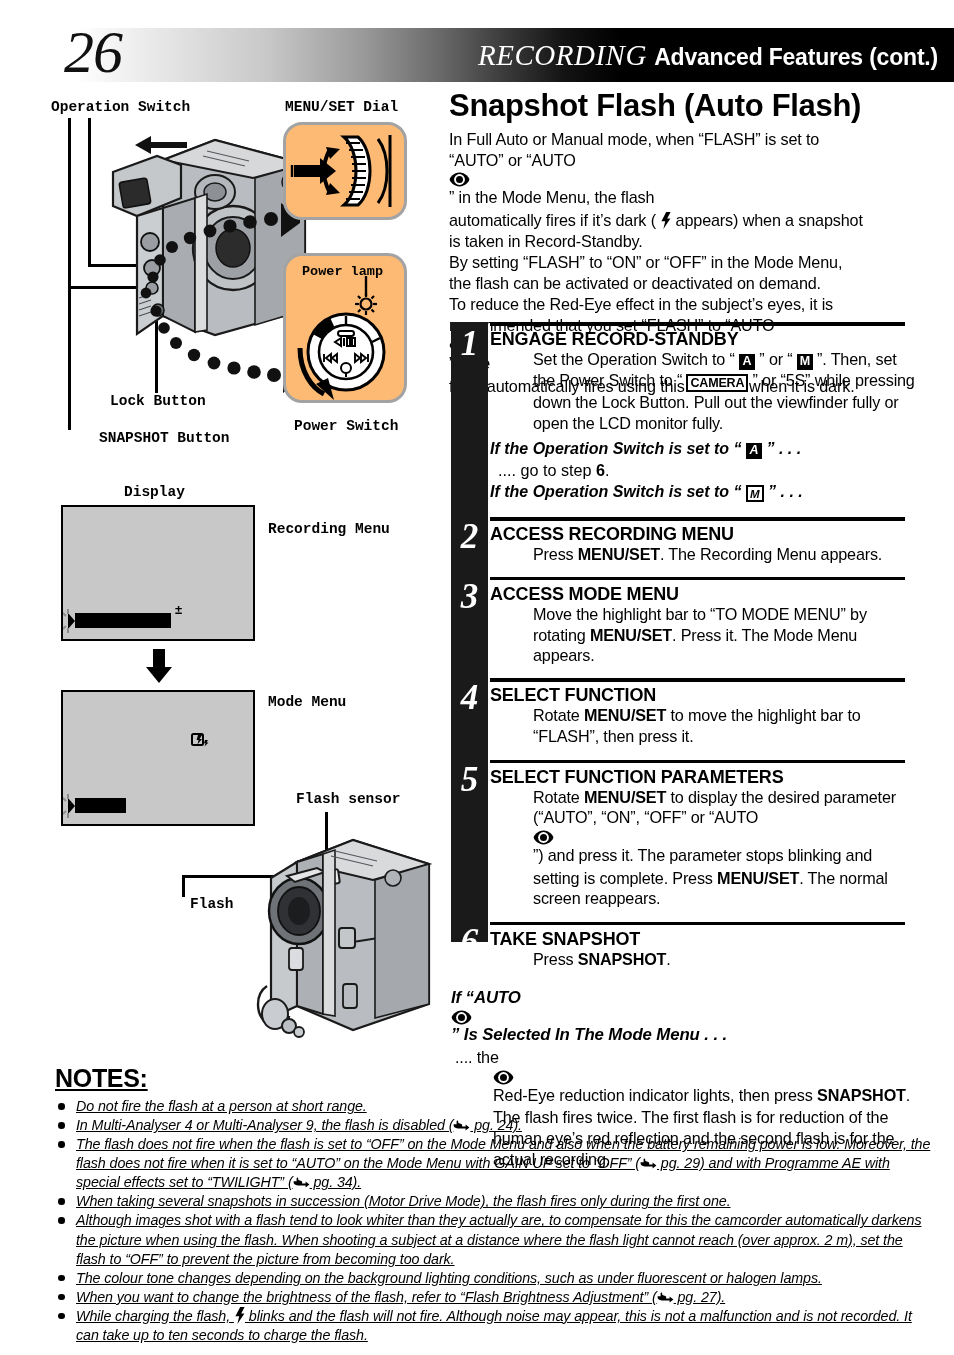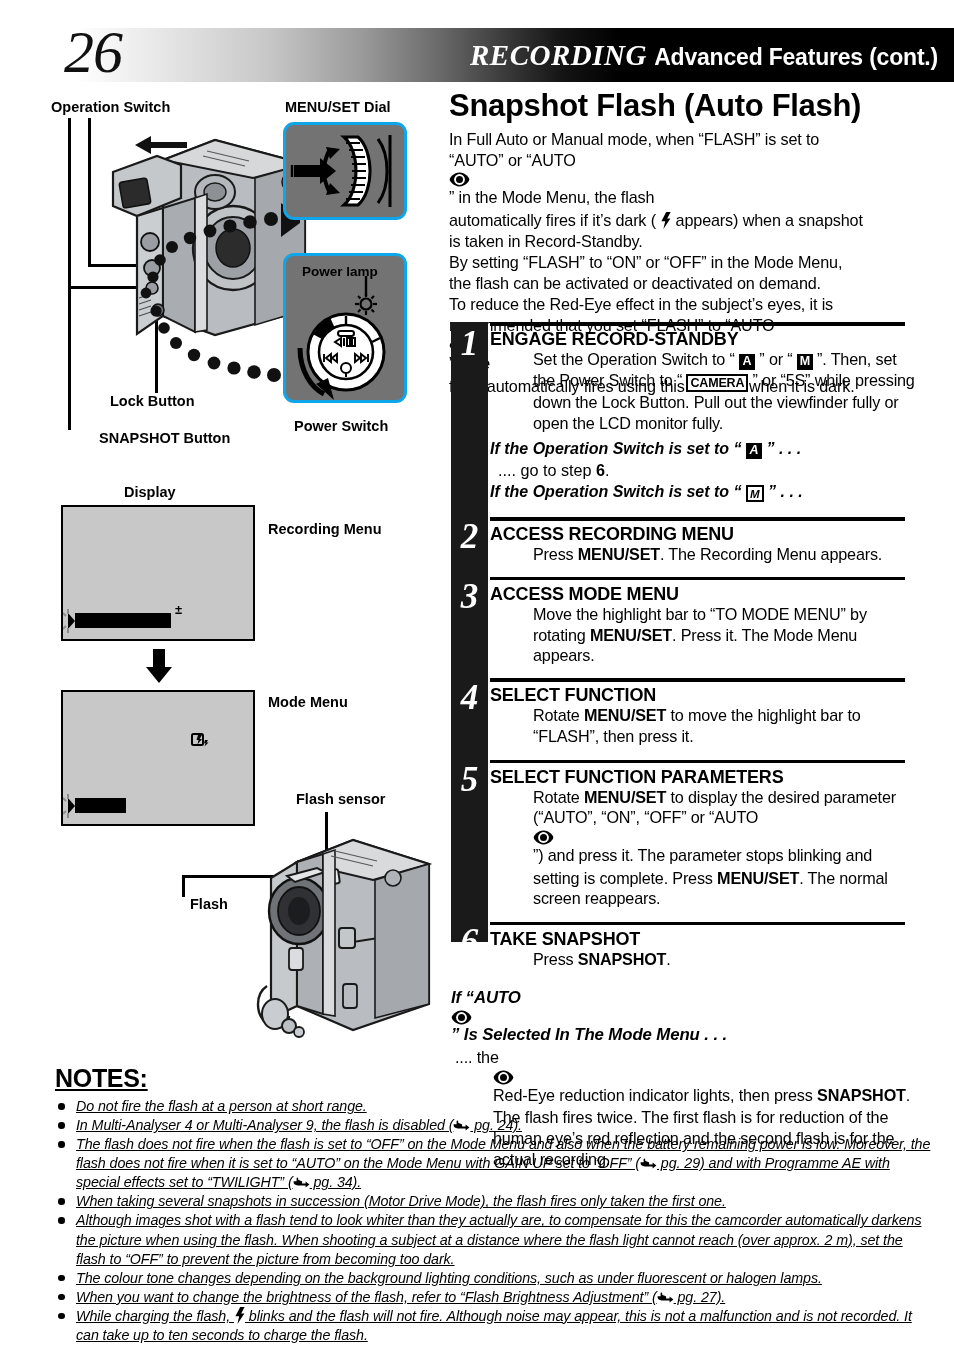--- a/index.html
+++ b/index.html
@@ -48,21 +48,21 @@
     right: 16px; top: 50%;
     transform: translateY(-50%);
     white-space: nowrap;
     color: #ffffff;
     font-size: 26px;
     line-height: 1;
   }
   .header-title .ht-main {
     font-family: "Liberation Serif", serif;
     font-style: italic;
-    font-weight: bold;
+    font-weight: normal;
     font-size: 29px;
     letter-spacing: 0.5px;
     margin-top: 15px;
   }
   .header-title .ht-sub {
     font-family: "Liberation Sans", sans-serif;
     font-weight: bold;
     font-size: 23px;
     letter-spacing: -0.2px;
   }
@@ -71,30 +71,30 @@
   .left-col {
     position: absolute;
     left: 0; top: 90px;
     width: 440px; height: 970px;
   }
   .lbl {
     position: absolute;
     font-weight: bold;
     font-size: 14.5px;
     white-space: nowrap;
-    font-family: Liberation Sans, sans-serif;
+    font-family: Liberation Mono, monospace;
   }
   .leader { position: absolute; background: #000; }
 
   
   .callout {
     position: absolute;
-    border: 3px solid #0ea5e9;
-    border-radius: 11px;
-    background: #737373;
+    border: 3px solid #a3a3a3;
+    border-radius: 19px;
+    background: #fdba74;
   }
 
   
   .lcd {
     position: absolute;
     background: #c8c8c8;
     border: 2px solid #000;
   }
   .hl-bar { position: absolute; background: #000; }
 
@@ -657,21 +657,21 @@
   <div id="notes-list">
       <div class="note">Do not fire the flash at a person at short range.</div>
       <div class="note">In Multi-Analyser 4 or Multi-Analyser 9, the flash is disabled (<span class="ic-hand"><svg width="17" height="12" viewBox="0 0 17 12">
             <path d="M0.6 5.2 L3.6 5.2 L3.6 2.4 C3.6 1.2 5.2 1.2 5.2 2.4 L5.2 4.6 C5.2 3.6 6.6 3.6 6.6 4.6 L6.6 5.1 C6.6 4.2 7.9 4.2 7.9 5.1 L7.9 5.6 C7.9 4.8 9.1 4.8 9.1 5.6 L9.1 7.6 L12.6 7.6 L12.6 5.4 L16.4 8.4 L12.6 11.4 L12.6 9.4 L4.6 9.4 C2.4 9.4 0.6 8.2 0.6 6.6 Z" fill="#000"></path>
           </svg></span> pg. 24).</div>
       <div class="note">The flash does not fire when the flash is set to “OFF” on the Mode Menu and also when the battery remaining power is low. Moreover, the flash does not fire when it is set to “AUTO” on the Mode Menu with GAIN UP set to “OFF” (<span class="ic-hand"><svg width="17" height="12" viewBox="0 0 17 12">
             <path d="M0.6 5.2 L3.6 5.2 L3.6 2.4 C3.6 1.2 5.2 1.2 5.2 2.4 L5.2 4.6 C5.2 3.6 6.6 3.6 6.6 4.6 L6.6 5.1 C6.6 4.2 7.9 4.2 7.9 5.1 L7.9 5.6 C7.9 4.8 9.1 4.8 9.1 5.6 L9.1 7.6 L12.6 7.6 L12.6 5.4 L16.4 8.4 L12.6 11.4 L12.6 9.4 L4.6 9.4 C2.4 9.4 0.6 8.2 0.6 6.6 Z" fill="#000"></path>
           </svg></span> pg. 29) and with Programme AE with special effects set to “TWILIGHT” (<span class="ic-hand"><svg width="17" height="12" viewBox="0 0 17 12">
             <path d="M0.6 5.2 L3.6 5.2 L3.6 2.4 C3.6 1.2 5.2 1.2 5.2 2.4 L5.2 4.6 C5.2 3.6 6.6 3.6 6.6 4.6 L6.6 5.1 C6.6 4.2 7.9 4.2 7.9 5.1 L7.9 5.6 C7.9 4.8 9.1 4.8 9.1 5.6 L9.1 7.6 L12.6 7.6 L12.6 5.4 L16.4 8.4 L12.6 11.4 L12.6 9.4 L4.6 9.4 C2.4 9.4 0.6 8.2 0.6 6.6 Z" fill="#000"></path>
           </svg></span> pg. 34).</div>
-      <div class="note">When taking several snapshots in succession (Motor Drive Mode), the flash fires only taken the first one.</div>
+      <div class="note">When taking several snapshots in succession (Motor Drive Mode), the flash fires only during the first one.</div>
       <div class="note">Although images shot with a flash tend to look whiter than they actually are, to compensate for this the camcorder automatically darkens the picture when using the flash. When shooting a subject at a distance where the flash light cannot reach (over approx. 2 m), set the flash to “OFF” to prevent the picture from becoming too dark.</div>
       <div class="note">The colour tone changes depending on the background lighting conditions, such as under fluorescent or halogen lamps.</div>
       <div class="note">When you want to change the brightness of the flash, refer to “Flash Brightness Adjustment” (<span class="ic-hand"><svg width="17" height="12" viewBox="0 0 17 12">
             <path d="M0.6 5.2 L3.6 5.2 L3.6 2.4 C3.6 1.2 5.2 1.2 5.2 2.4 L5.2 4.6 C5.2 3.6 6.6 3.6 6.6 4.6 L6.6 5.1 C6.6 4.2 7.9 4.2 7.9 5.1 L7.9 5.6 C7.9 4.8 9.1 4.8 9.1 5.6 L9.1 7.6 L12.6 7.6 L12.6 5.4 L16.4 8.4 L12.6 11.4 L12.6 9.4 L4.6 9.4 C2.4 9.4 0.6 8.2 0.6 6.6 Z" fill="#000"></path>
           </svg></span> pg. 27).</div>
       <div class="note">While charging the flash, <span class="ic-bolt"><svg width="11" height="17" viewBox="0 0 11 17">
             <path d="M6.2 0 L10.6 0 L7.2 6.4 L10.4 6.4 L3.4 17 L5.2 9.2 L1.4 9.2 Z" fill="#000"></path>
           </svg></span> blinks and the flash will not fire. Although noise may appear, this is not a malfunction and is not recorded. It can take up to ten seconds to charge the flash.</div>
     </div>
 </div>

